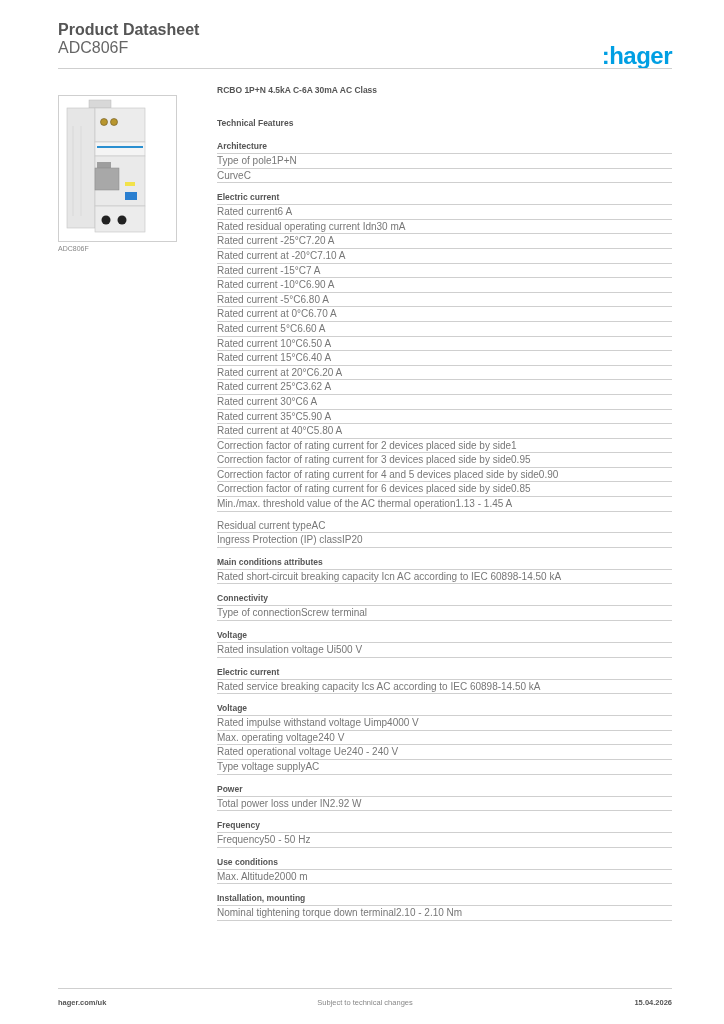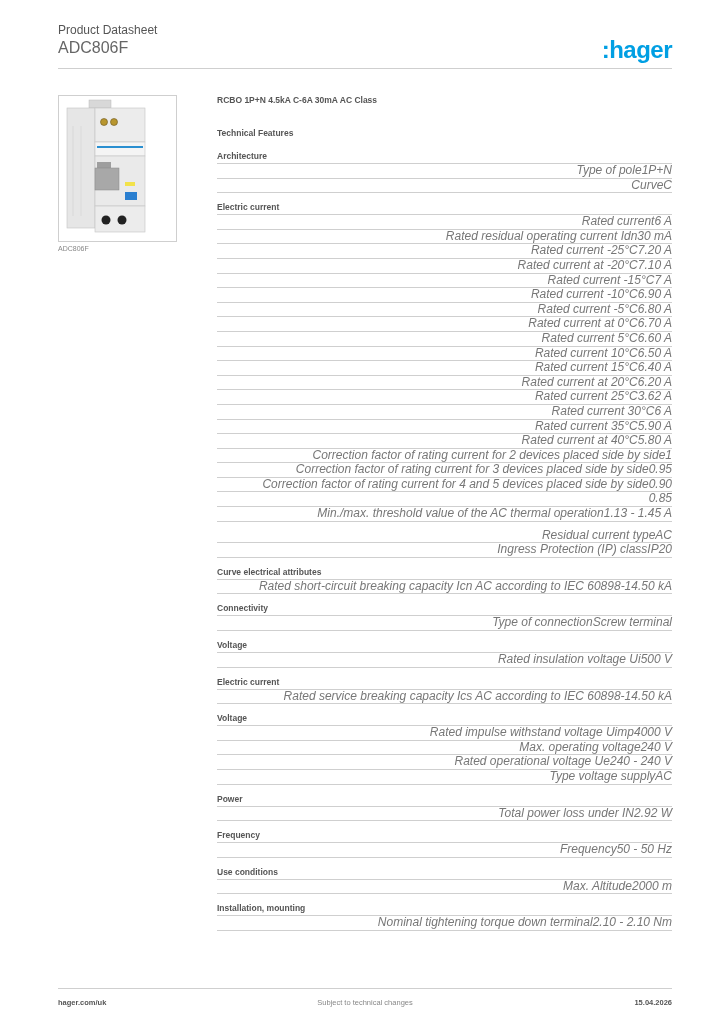--- a/index.html
+++ b/index.html
@@ -1,36 +1,36 @@
 <!DOCTYPE html>
 <html><head>
   <meta charset="utf-8">
   <style>
     html, body { margin: 0; padding: 0; background: #ffffff; }
     body { width: 724px; height: 1024px; position: relative; overflow: hidden;
       font-family: "Liberation Sans", sans-serif; color: #555; }
     .header { position: absolute; left: 58px; top: 21px; width: 614px; }
-    .title { font-size: 12px; font-weight: normal; color: #555; line-height: 18px; }
+    .title { font-size: 16px; font-weight: bold; color: #555; line-height: 18px; }
     .subtitle { font-size: 16px; color: #666; line-height: 18px; }
-    .logo { position: absolute; right: 0; top: 16px; font-size: 24px; font-weight: bold;
+    .logo { position: absolute; right: 0; top: 22px; font-size: 24px; font-weight: bold;
       letter-spacing: -0.5px; color: #009fe3; line-height: 26px; }
     .header-rule { position: absolute; left: 58px; top: 68px; width: 614px; height: 1px; background: #cfcfcf; }
 
     .img-box { position: absolute; left: 58px; top: 95px; width: 117px; height: 145px;
       border: 1px solid #cfcfcf; background: #fff; overflow: hidden; }
     .img-caption { position: absolute; left: 58px; top: 245px; font-size: 7px; color: #888; }
 
-    .content { position: absolute; left: 217px; top: 94px; width: 455px; }
+    .content { position: absolute; left: 217px; top: 84px; width: 455px; }
     .product-name { font-size: 8.5px; font-weight: bold; color: #555; height: 14px; line-height: 12px; }
     .tech-title { font-size: 8.5px; font-weight: bold; color: #555; margin-top: 20px; height: 14px; }
     .section { margin-top: 7px; }
     .section-title { font-size: 8.5px; font-weight: bold; color: #555; height: 14px; line-height: 14px;
       border-bottom: 1px solid #cfcfcf; }
-    .row { display: flex; justify-content: flex-end; font-size: 12px; color: #777;
-      height: 13.6px; line-height: 13.6px; border-bottom: 1px solid #cfcfcf; font-style: italic; }
+    .row { display: flex; justify-content: flex-start; font-size: 10px; color: #777;
+      height: 13.6px; line-height: 13.6px; border-bottom: 1px solid #cfcfcf; }
     .row .val { text-align: right; }
 
     .footer-rule { position: absolute; left: 58px; top: 988px; width: 614px; height: 1px; background: #cfcfcf; }
     .footer { position: absolute; left: 58px; top: 998px; width: 614px; font-size: 7.5px; height: 12px; }
     .footer .left { position: absolute; left: 0; font-weight: bold; color: #555; }
     .footer .center { position: absolute; left: 0; right: 0; text-align: center; color: #888; }
     .footer .right { position: absolute; right: 0; font-weight: bold; color: #555; }
   </style>
 </head>
 <body>
@@ -158,39 +158,40 @@
         </div>
         <div class="row">
           <span>Correction factor of rating current for 3 devices placed side by side</span>
           <span class="val">0.95</span>
         </div>
         <div class="row">
           <span>Correction factor of rating current for 4 and 5 devices placed side by side</span>
           <span class="val">0.90</span>
         </div>
         <div class="row">
+          <span>Correction factor of rating current for 6 devices placed side by side</span>
           <span class="val">0.85</span>
         </div>
         <div class="row">
           <span>Min./max. threshold value of the AC thermal operation</span>
           <span class="val">1.13 - 1.45 A</span>
         </div>
       </div>
       <div class="section">
         <div class="row">
           <span>Residual current type</span>
           <span class="val">AC</span>
         </div>
         <div class="row">
           <span>Ingress Protection (IP) class</span>
           <span class="val">IP20</span>
         </div>
       </div>
       <div class="section">
-        <div class="section-title">Curve electrical attributes</div>
+        <div class="section-title">Main conditions attributes</div>
         <div class="row">
           <span>Rated short-circuit breaking capacity Icn AC according to IEC 60898-1</span>
           <span class="val">4.50 kA</span>
         </div>
       </div>
       <div class="section">
         <div class="section-title">Connectivity</div>
         <div class="row">
           <span>Type of connection</span>
           <span class="val">Screw terminal</span>

